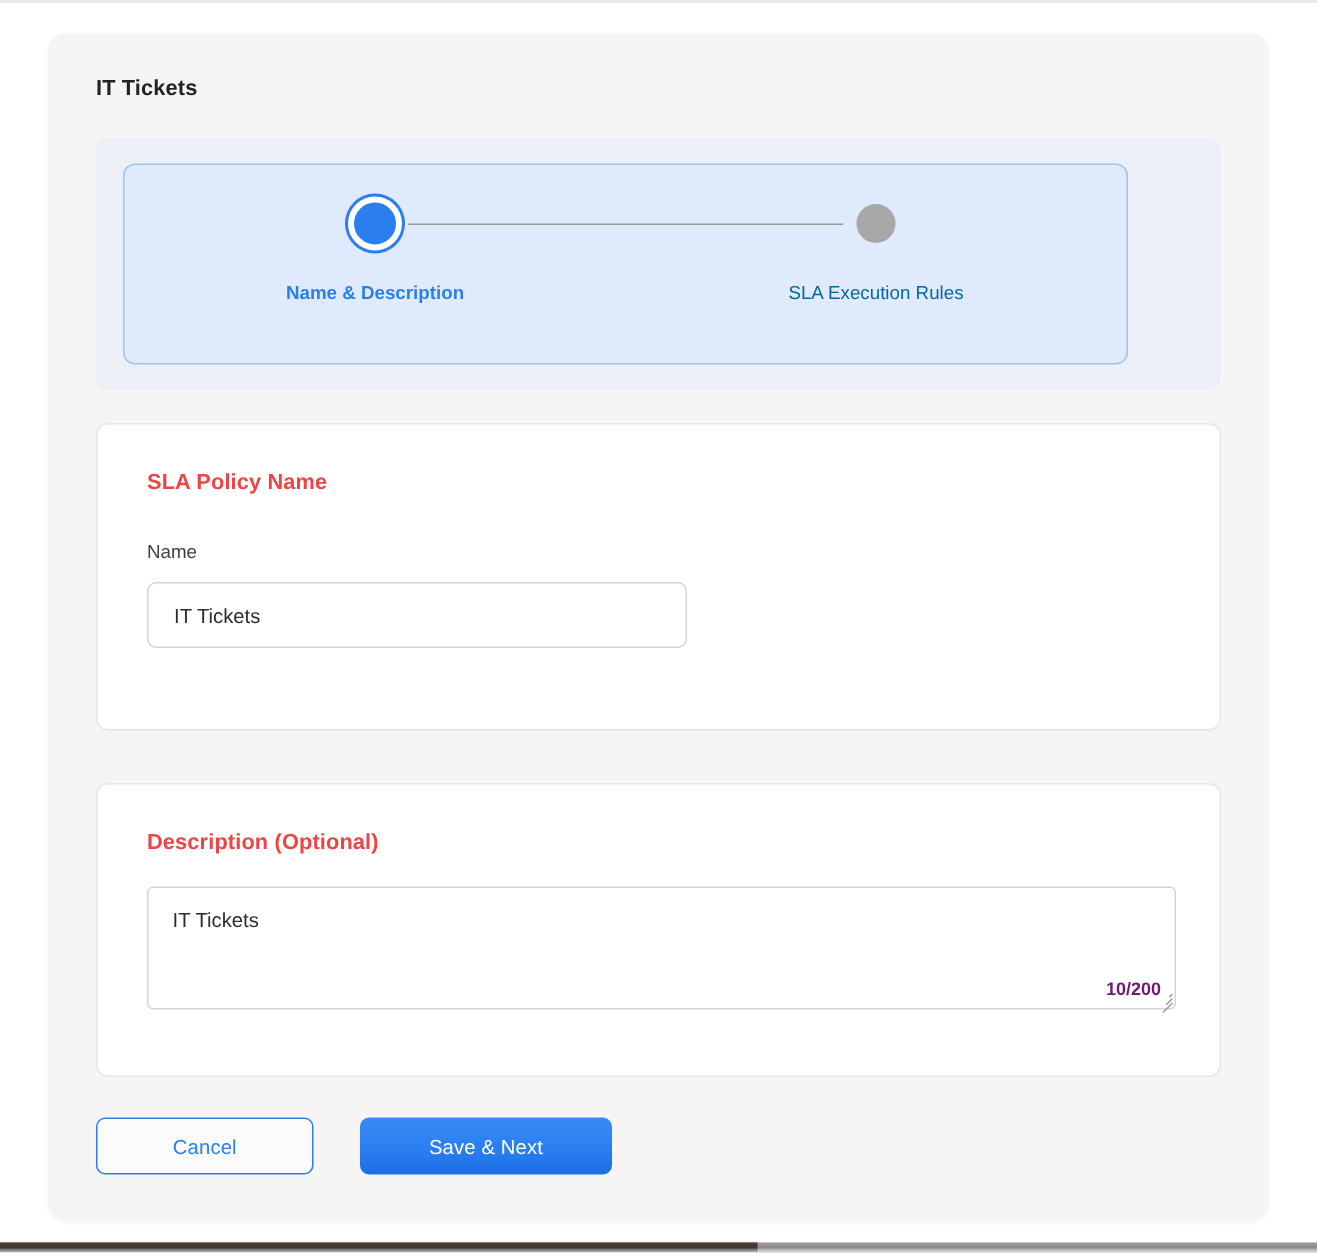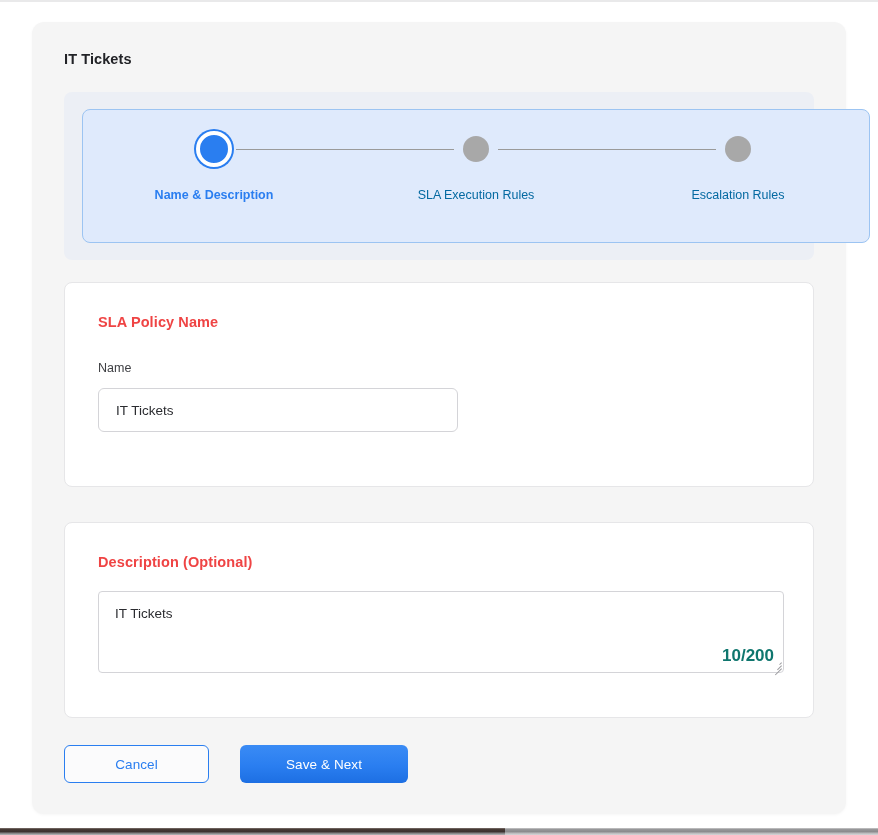--- a/index.html
+++ b/index.html
@@ -70,21 +70,21 @@
     top: 70px;
     width: 750px;
     height: 168px;
     background: #eceff5;
     border-radius: 8px;
   }
   .stepper-panel {
     position: absolute;
     left: 18px;
     top: 17px;
-    width: 788px;
+    width: 670px;
     height: 134px;
     background: #dfeafc;
     border: 1px solid #9cc4f2;
     border-radius: 8px;
     box-sizing: border-box;
   }
 
   .steps-row {
     position: absolute;
     left: 0; top: 0;
@@ -217,22 +217,22 @@
     color: #2b2c30;
     padding: 14px 16px;
     resize: none;
     outline: none;
     overflow: hidden;
   }
   .char-counter {
     position: absolute;
     right: 10px;
     bottom: 7px;
-    font-size: 17px;
-    color: #0f766e;
+    font-size: 12px;
+    color: #701a75;
     font-weight: bold;
     pointer-events: none;
   }
   .resize-grip {
     position: absolute;
     right: 2px;
     bottom: 2px;
     width: 11px;
     height: 11px;
     pointer-events: none;
@@ -307,27 +307,20 @@
 
         <div class="step">
           <div class="dot-area">
             <div class="connector"></div>
             <div class="dot"></div>
           </div>
           <div class="step-label">SLA Execution Rules</div>
         </div>
 
 
-        <div class="step">
-          <div class="dot-area">
-
-            <div class="dot"></div>
-          </div>
-          <div class="step-label">Escalation Rules</div>
-        </div>
 
       </div>
     </div>
   </div>
 
   <div class="card card-name">
     <div class="card-heading">SLA Policy Name</div>
     <div class="field-label">Name</div>
     <input class="text-input" type="text" value="IT Tickets" style="">
   </div>

